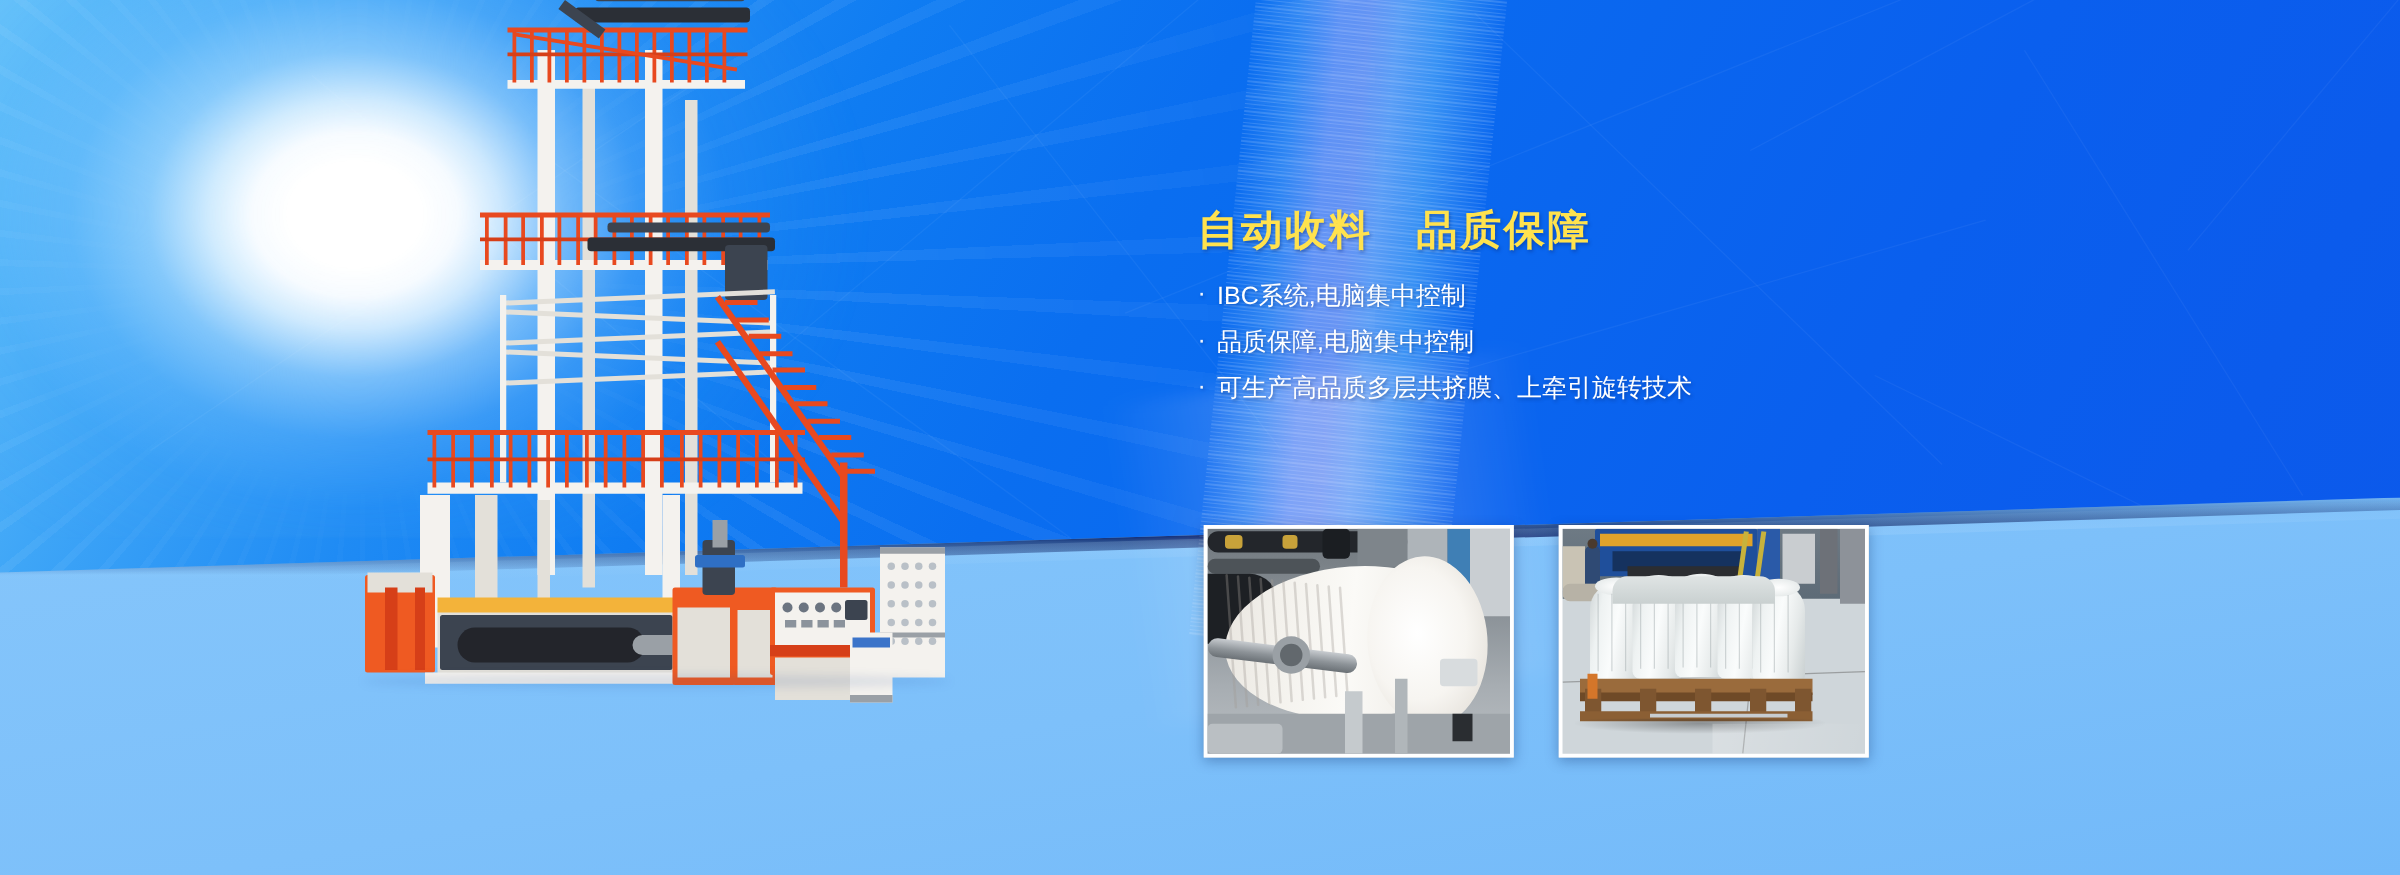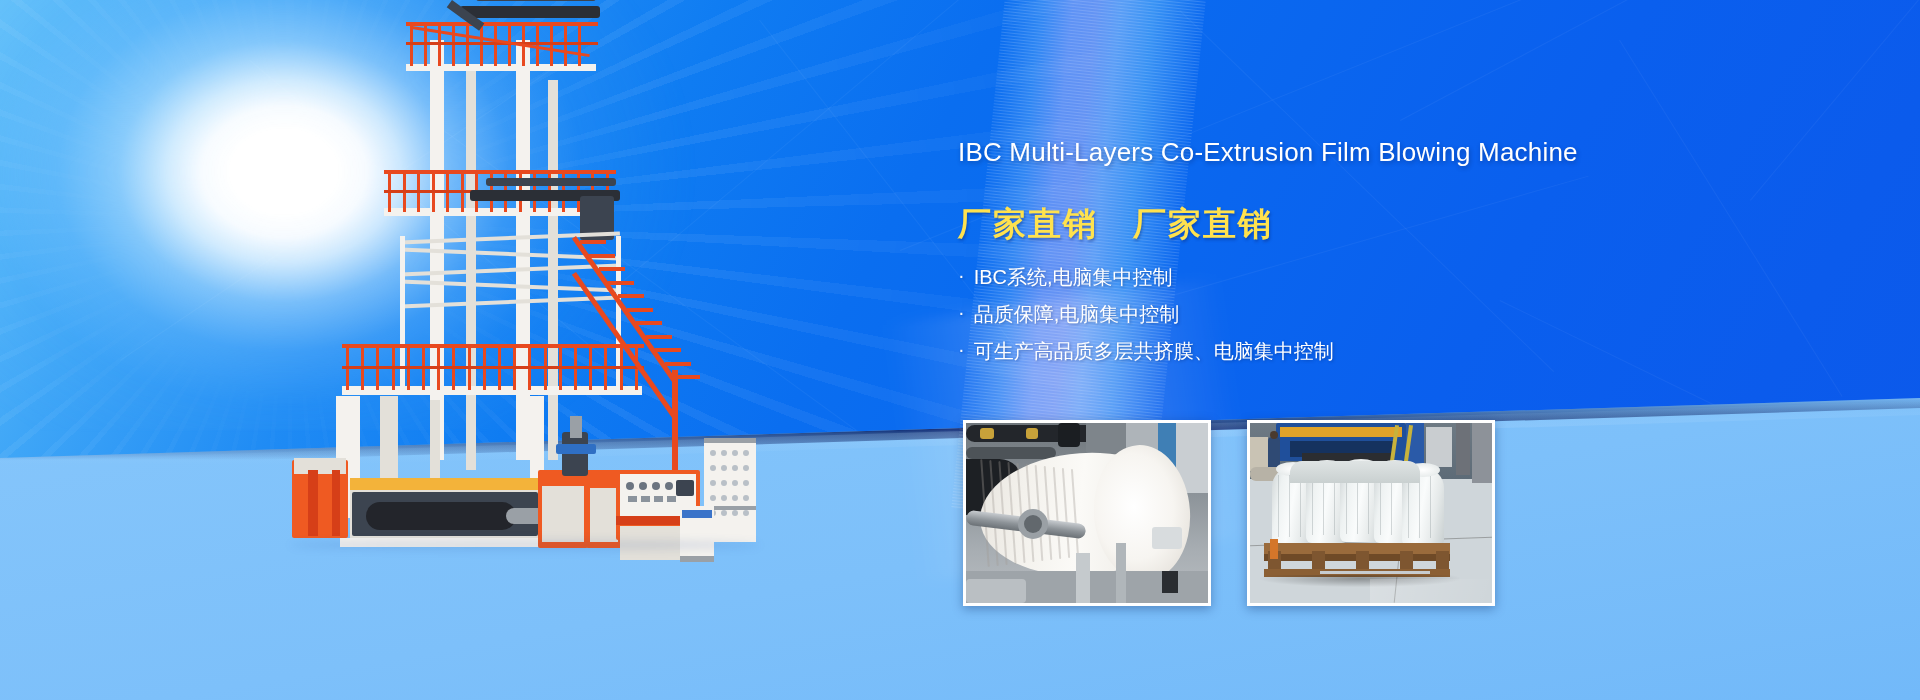--- a/index.html
+++ b/index.html
@@ -317,34 +317,33 @@
       <div class="pc" style="left: 400px; top: 466px; width: 34px; height: 56px; background: rgb(244, 242, 238);"></div>
       <div class="pc" style="left: 402px; top: 470px; width: 30px; height: 8px; background: rgb(59, 116, 201);"></div>
       <div class="pc" style="left: 400px; top: 516px; width: 34px; height: 6px; background: rgb(154, 160, 166);"></div>
       <div class="pc" style="left: 282px; top: 392px; width: 26px; height: 44px; background: rgb(60, 68, 80); border-radius: 3px;"></div>
       <div class="pc" style="left: 290px; top: 376px; width: 12px; height: 22px; background: rgb(154, 160, 166);"></div>
       <div class="pc" style="left: 276px; top: 404px; width: 40px; height: 10px; background: rgb(47, 111, 196); border-radius: 2px;"></div>
       <div class="pc" style="left: 10px; top: 500px; width: 470px; height: 10px; background: rgba(20, 60, 140, 0.12); filter: blur(4px); border-radius: 50%;"></div>
     </div>
 
   <div class="copy">
-    <div class="subtitle">IBC Multi-Layers Co-Extrusion Film Blowing Machine</div>
-    <div class="tagline">厂家直销　厂家直销</div>
+    <div class="tagline">自动收料　品质保障</div>
     <ul class="bullets" id="bullets">
         <li>
           <span class="dot">·</span>
           <span>IBC系统,电脑集中控制</span>
         </li>
         <li>
           <span class="dot">·</span>
           <span>品质保障,电脑集中控制</span>
         </li>
         <li>
           <span class="dot">·</span>
-          <span>可生产高品质多层共挤膜、电脑集中控制</span>
+          <span>可生产高品质多层共挤膜、上牵引旋转技术</span>
         </li>
       </ul>
   </div>
 
   <div class="photos">
     <div class="photo" id="photo1">
         <i style="left: 0px; top: 0px; width: 242px; height: 180px; background: linear-gradient(rgb(111, 118, 124) 0%, rgb(139, 146, 152) 38%, rgb(167, 173, 178) 70%, rgb(185, 190, 194) 100%);"></i>
         <i style="left: 0px; top: 2px; width: 160px; height: 17px; background: rgb(35, 38, 43); border-radius: 9px;"></i>
         <i style="left: 14px; top: 5px; width: 14px; height: 11px; background: rgb(200, 162, 58); border-radius: 3px;"></i>
         <i style="left: 60px; top: 5px; width: 12px; height: 11px; background: rgb(200, 162, 58); border-radius: 3px;"></i>

